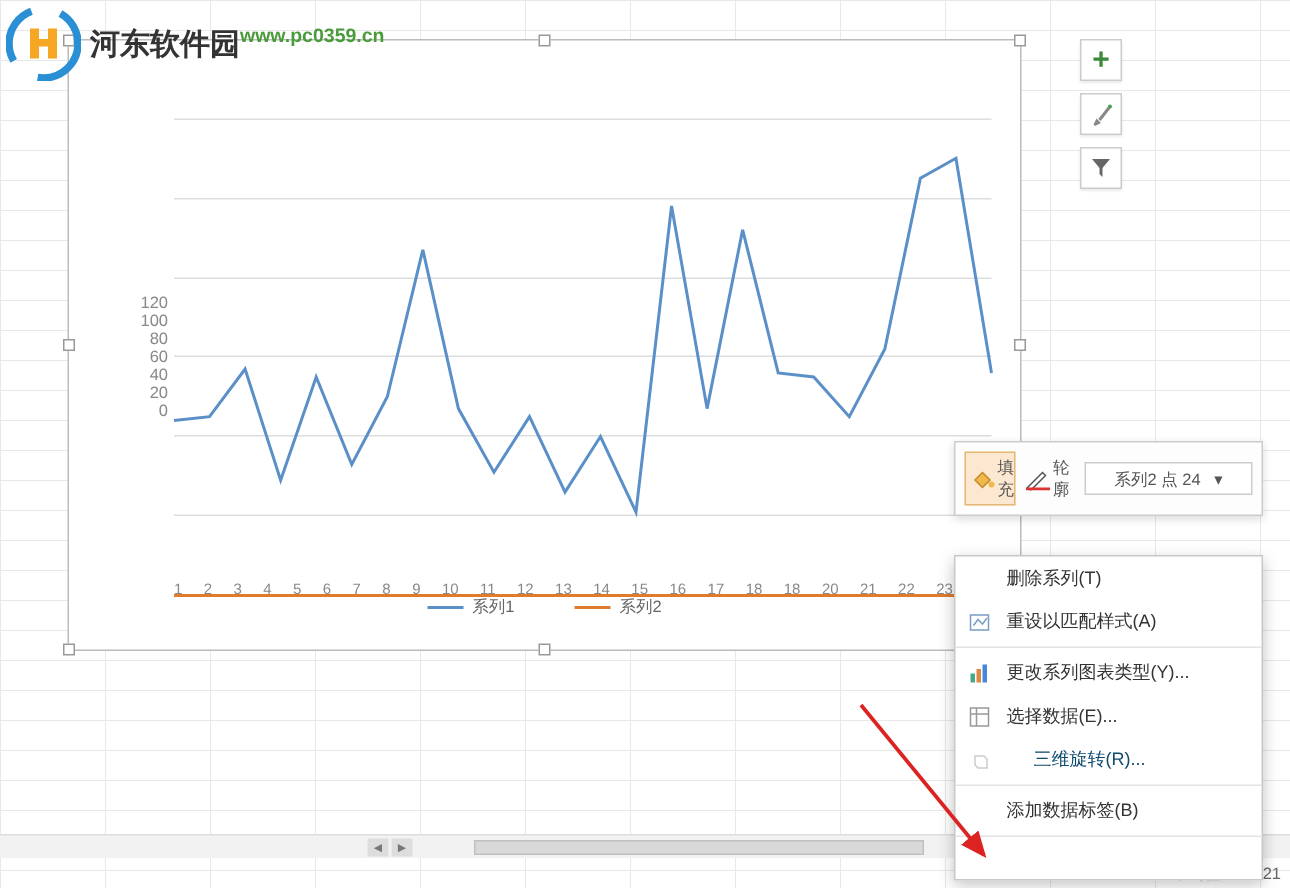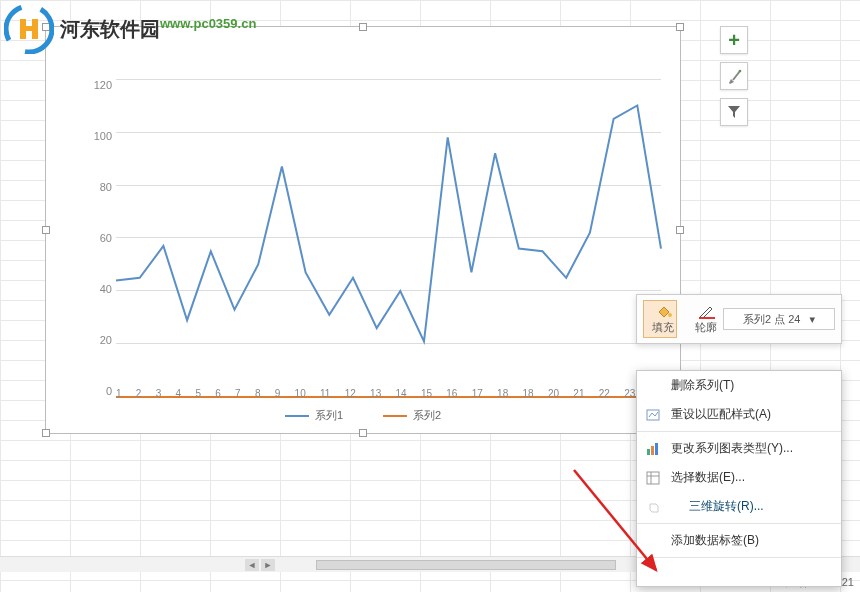--- a/index.html
+++ b/index.html
@@ -15,49 +15,49 @@
 .logo-mark svg { width: 100%; height: 100%; }
 .logo-text { display: flex; }
 .logo-text .cn { font-size: 20px; font-weight: bold; color: #333; }
 .logo-text .url { font-size: 13px; color: #4a9b3a; font-weight: bold; }
 
 .chart-box { position: absolute; top: 26px; left: 45px; width: 636px; height: 408px;
   background: #fff; border: 1px solid #bbb; z-index: 2; }
 .chart-title { text-align: center; font-size: 17px; color: #555; padding-top: 12px; }
 .plot-area { position: absolute; top: 52px; left: 70px; width: 545px; height: 318px; }
 .y-axis { position: absolute; top: 52px; left: 30px; width: 36px; height: 318px;
-  display: flex; flex-direction: column; justify-content: space-between;
+  display: flex; flex-direction: column; justify-content: center;
   text-align: right; font-size: 11px; color: #888; }
 .x-axis { position: absolute; bottom: 34px; left: 70px; width: 545px;
   display: flex; justify-content: space-between; font-size: 10px; color: #888; }
 .hgrid { position: absolute; inset: 0; display: flex; flex-direction: column;
   justify-content: space-between; }
 .hgrid div { border-top: 1px solid #ddd; height: 0; }
-.legend { position: absolute; bottom: 10px; left: 0; right: 0;
+.legend { position: absolute; bottom: 21px; left: 0; right: 0;
   display: flex; justify-content: center; gap: 40px; font-size: 11px; color: #666; }
 .legend span { display: inline-flex; align-items: center; gap: 6px; }
 .legend .sw { width: 24px; height: 2px; display: inline-block; }
 
 .handle { position: absolute; width: 8px; height: 8px; background: #fff; border: 1px solid #999; }
 .h-tl { top: -4px; left: -4px; } .h-tr { top: -4px; right: -4px; }
 .h-bl { bottom: -4px; left: -4px; } .h-br { bottom: -4px; right: -4px; }
 .h-ml { top: 50%; left: -4px; margin-top: -4px; } .h-mr { top: 50%; right: -4px; margin-top: -4px; }
 .h-tm { top: -4px; left: 50%; margin-left: -4px; } .h-bm { bottom: -4px; left: 50%; margin-left: -4px; }
 
 .side-buttons { position: absolute; top: 26px; right: 112px; display: flex; flex-direction: column; gap: 8px; z-index: 3; }
 .side-btn { width: 28px; height: 28px; background: #fff; border: 1px solid #ccc;
   display: flex; align-items: center; justify-content: center; font-size: 16px; box-shadow: 0 1px 2px rgba(0,0,0,.1); }
 .side-btn.plus { color: #3b8a3b; font-weight: bold; font-size: 20px; }
 .side-btn.brush { color: #888; }
 .side-btn.funnel { color: #555; }
 
 .mini-toolbar { position: absolute; top: 294px; left: 636px; width: 206px; height: 50px;
   background: #fdfdfd; border: 1px solid #ccc; display: flex; align-items: center; padding: 4px 6px; gap: 6px; z-index: 10;
   font-size: 11px; color: #555; box-shadow: 0 2px 6px rgba(0,0,0,.15); }
-.mini-toolbar .tool { display: flex; flex-direction: column; align-items: flex-end; gap: 1px; width: 34px; }
+.mini-toolbar .tool { display: flex; flex-direction: row; align-items: center; gap: 1px; width: 34px; }
 .mini-toolbar .tool .ic { width: 20px; height: 16px; display:flex; align-items:flex-end; justify-content:center; }
 .mini-toolbar .tool.active { background: #fce8d0; border: 1px solid #e6b877; padding: 2px; }
 .mini-toolbar .sel { flex: 1; border: 1px solid #ccc; height: 22px; display: flex; align-items: center;
   padding: 0 19px; justify-content: space-between; font-size: 11px; background:#fff; }
 
 .context-menu { position: absolute; top: 370px; left: 636px; width: 206px; background: #fff;
   border: 1px solid #c8c8c8; box-shadow: 0 3px 10px rgba(0,0,0,.25); z-index: 11; font-size: 12px; color: #333; }
 .context-menu .mi { display: flex; align-items: flex-end; gap: 10px; padding: 6px 24px 6px 8px;
   min-height: 26px; }
 .context-menu .mi.disabled { color: #0c4a6e; gap: 28px; }

